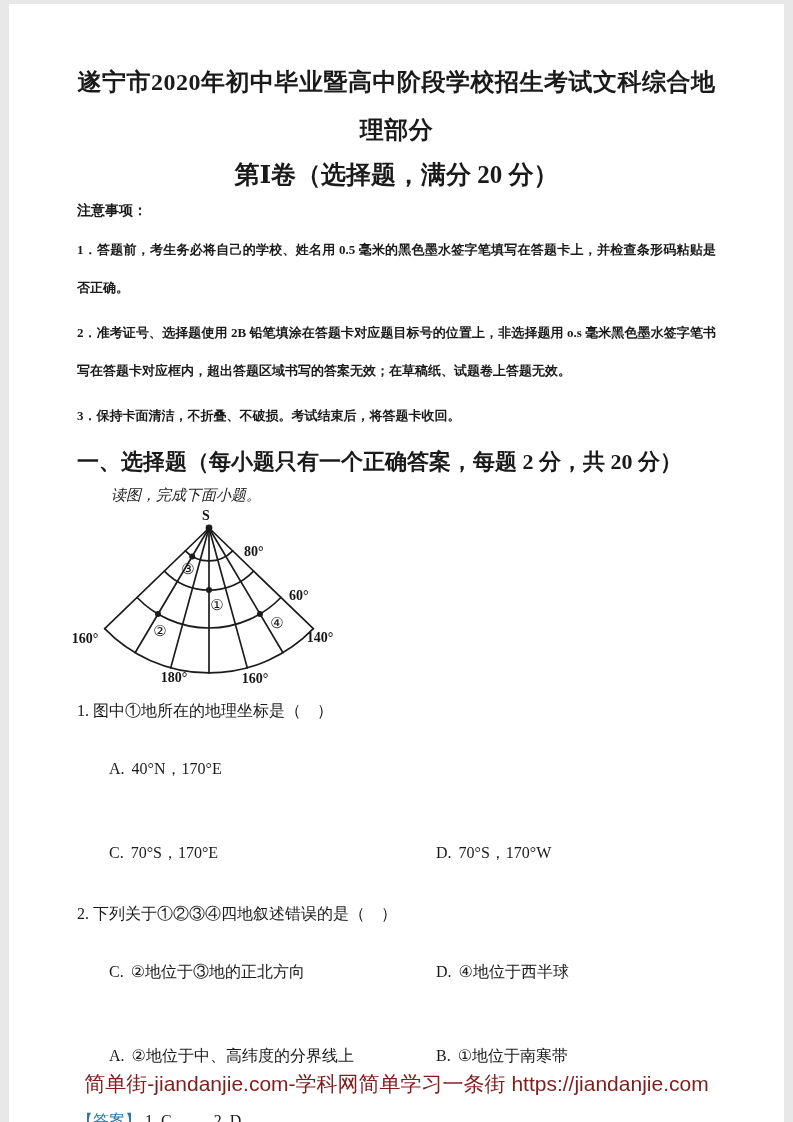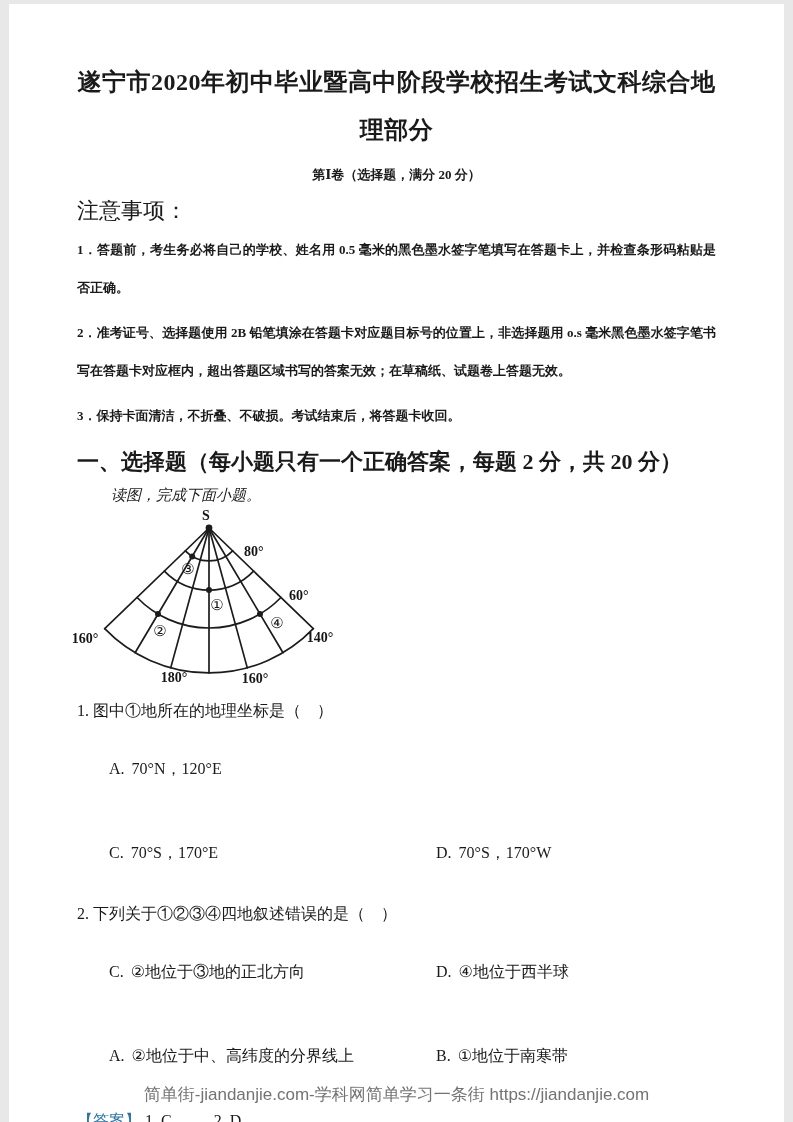--- a/index.html
+++ b/index.html
@@ -1,38 +1,38 @@
 <!DOCTYPE html>
 <html><head>
 <meta charset="utf-8">
 <style>
   html,body{margin:0;padding:0;background:#e8e8e8;}
   .page{width:775px;height:1122px;background:#ffffff;position:relative;overflow:hidden;
         font-family:"Liberation Serif","DejaVu Serif",serif;color:#1a1a1a;margin:4px auto;}
   .content{padding:54px 68px 0 68px;}
   .title{font-size:24px;font-weight:bold;text-align:center;line-height:48px;margin:0;letter-spacing:0.5px;}
-  .subtitle{font-size:13px;font-weight:bold;text-align:center;line-height:22px;margin-top:10px;white-space:pre-wrap;}
-  .notice-head{font-size:22px;font-weight:normal;line-height:26px;margin-top:12px;}
+  .subtitle{font-size:25px;font-weight:bold;text-align:center;line-height:22px;margin-top:10px;white-space:pre-wrap;}
+  .notice-head{font-size:14px;font-weight:bold;line-height:26px;margin-top:12px;}
   .notice-item{font-size:13px;font-weight:bold;line-height:38px;margin:7px 0 0 0;text-align:justify;white-space:pre-wrap;}
   .sec-head{font-size:22px;font-weight:bold;line-height:26px;margin-top:14px;white-space:pre-wrap;}
   .intro{font-size:15px;font-style:italic;line-height:22px;margin-top:9px;padding-left:34px;}
   .figure-wrap{margin-left:-10px;height:190px;}
   .stem{font-size:16px;line-height:26px;margin-top:2px;white-space:pre-wrap;}
   .q2{margin-top:9px;}
   .opt-row{display:flex;margin-top:6px;line-height:26px;font-size:16px;}
   .opt{white-space:pre-wrap;}
   .opt-first{width:327px;flex:0 0 327px;}
   .opt-text{margin-left:7px;}
   .answer-row{margin-top:13px;font-size:16px;line-height:26px;}
   .blue{color:#2e74a6;}
   .ans-val{margin-left:4px;}
   .ans-gap{margin-left:42px;}
   .ana-row{margin-top:11px;font-size:16px;line-height:26px;}
-  .footer{position:absolute;left:0;right:0;bottom:20px;text-align:center;
-          font-family:"Liberation Sans","DejaVu Sans",sans-serif;font-size:17px;color:#737373;}
+  .footer{position:absolute;left:0;right:0;bottom:28px;text-align:center;
+          font-family:"Liberation Sans","DejaVu Sans",sans-serif;font-size:21px;color:#7f1d1d;}
   svg text{font-family:"Liberation Serif","DejaVu Serif",serif;}
 </style>
 </head>
 <body>
 
 <div class="page">
   <div class="content">
 
     <h1 class="title">
       <div>遂宁市2020年初中毕业暨高中阶段学校招生考试文科综合地</div>
@@ -85,21 +85,21 @@
           <text x="93" y="130" text-anchor="middle">②</text>
           <text x="121" y="68" text-anchor="middle">③</text>
           <text x="210" y="122" text-anchor="middle">④</text>
         </g>
       </svg>
     </div>
 
     <div class="stem">1. 图中①地所在的地理坐标是（    ）</div>
     <div class="opt-row">
       <div class="opt opt-first">
-        <span>A.</span><span class="opt-text">70°N，120°E</span>
+        <span>A.</span><span class="opt-text">40°N，170°E</span>
       </div>
     </div>
     <div class="opt-row">
       <div class="opt opt-first">
         <span>C.</span><span class="opt-text">70°S，170°E</span>
       </div>
       <div class="opt">
         <span>D.</span><span class="opt-text">70°S，170°W</span>
       </div>
     </div>

